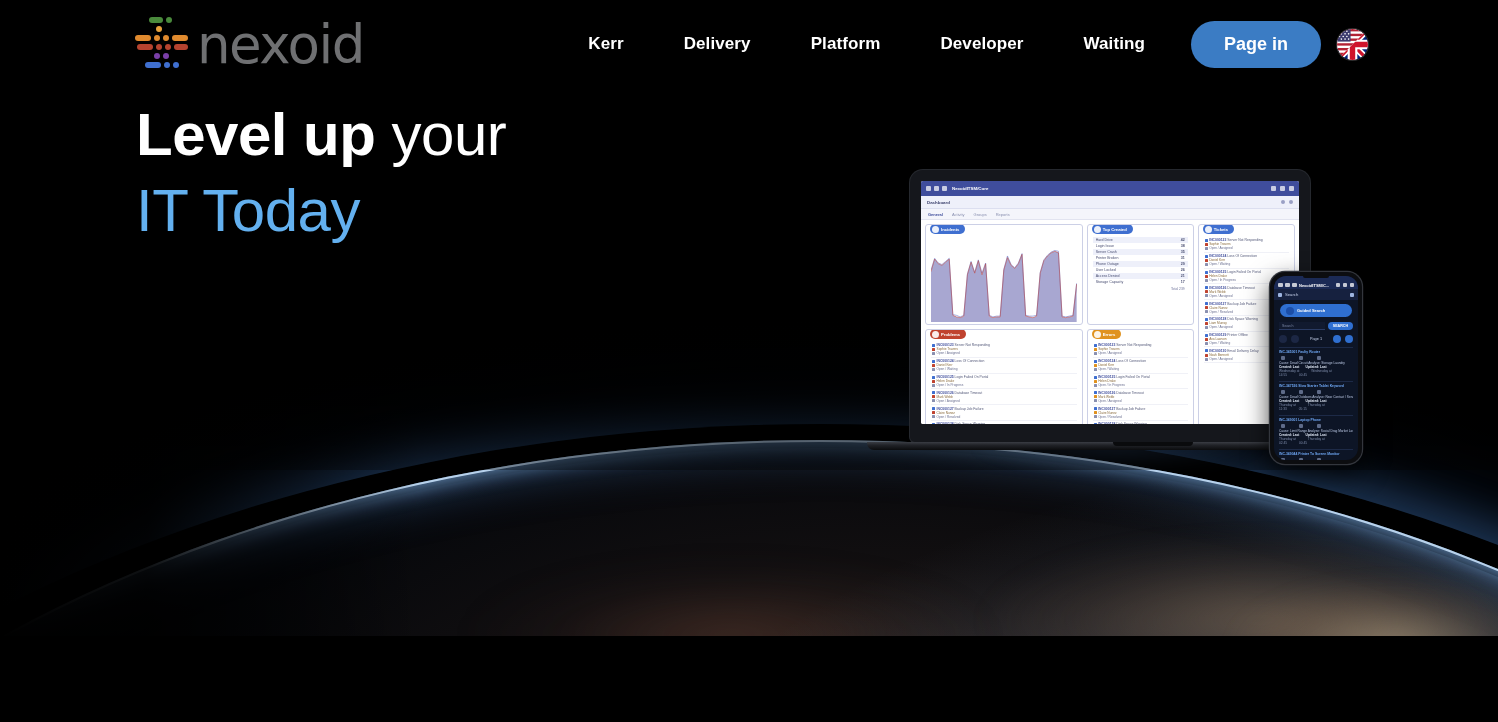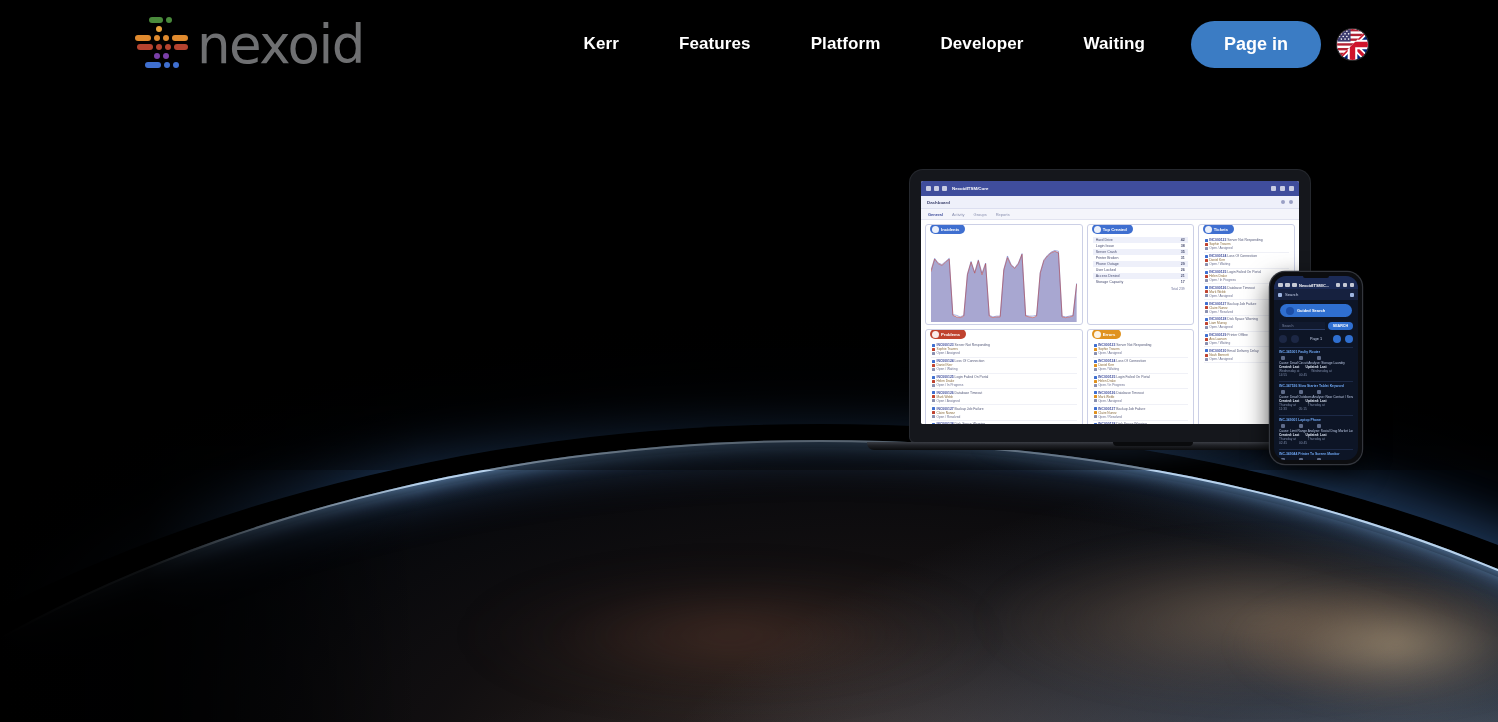--- a/index.html
+++ b/index.html
@@ -6,21 +6,21 @@
   * { margin:0; padding:0; box-sizing:border-box; }
   html, body {
     width:1498px; height:722px;
     overflow:hidden;
     background:#000;
     font-family:"Liberation Sans", sans-serif;
     -webkit-font-smoothing:antialiased;
   }
 
   
-  .stage { position:relative; width:1498px; height:722px; overflow:hidden; background:#000; }
+  .stage { position:relative; width:1498px; height:636px; overflow:hidden; background:#000; }
 
   .space-bg { position:absolute; inset:0; background:#000; overflow:hidden; }
 
   
   .planet {
     position:absolute;
     left:-460px;
     top:448px;
     width:2560px;
     height:1700px;
@@ -275,21 +275,21 @@
           <i style="left:30px;top:38px;width:6px;height:6px;background:#7a3fa8"></i>
           <i style="left:12px;top:47px;width:16px;height:6px;background:#3f6fd0"></i>
           <i style="left:31px;top:47px;width:6px;height:6px;background:#3f6fd0"></i>
           <i style="left:40px;top:47px;width:6px;height:6px;background:#3f6fd0"></i>
         </div>
       <div class="logo-word">nexoid</div>
     </div>
 
     <nav class="nav">
       <a href="#">Kerr</a>
-      <a href="#">Features</a>
+      <a href="#">Delivery</a>
       <a href="#">Platform</a>
       <a href="#">Developer</a>
       <a href="#">Waiting</a>
       <button class="signin">Page in</button>
       <div class="lang" id="langFlag"><svg viewBox="0 0 32 32" width="31" height="31">
     <defs>
       <clipPath id="cc">
                 <circle cx="16" cy="16" r="16"></circle>
               </clipPath>
       <clipPath id="usHalf">
@@ -330,20 +330,24 @@
                   <circle cx="8.3" cy="10.4" r=".85"></circle>
                   <circle cx="12" cy="10.4" r=".85"></circle>
         </g>
       </g>
     </g>
   </svg></div>
     </nav>
   </div>
 
   <div class="hero">
+    <div class="hl">
+      <span class="b">Level up</span><span class="l">&nbsp;</span><span class="l">your</span>
+    </div>
+    <div class="hl2">IT Today</div>
   </div>
 
   <div class="devices">
     <div class="dev-glow"></div>
 
     <div class="laptop">
       <div class="lid">
         <div class="screen">
 
           <div class="app-top">

